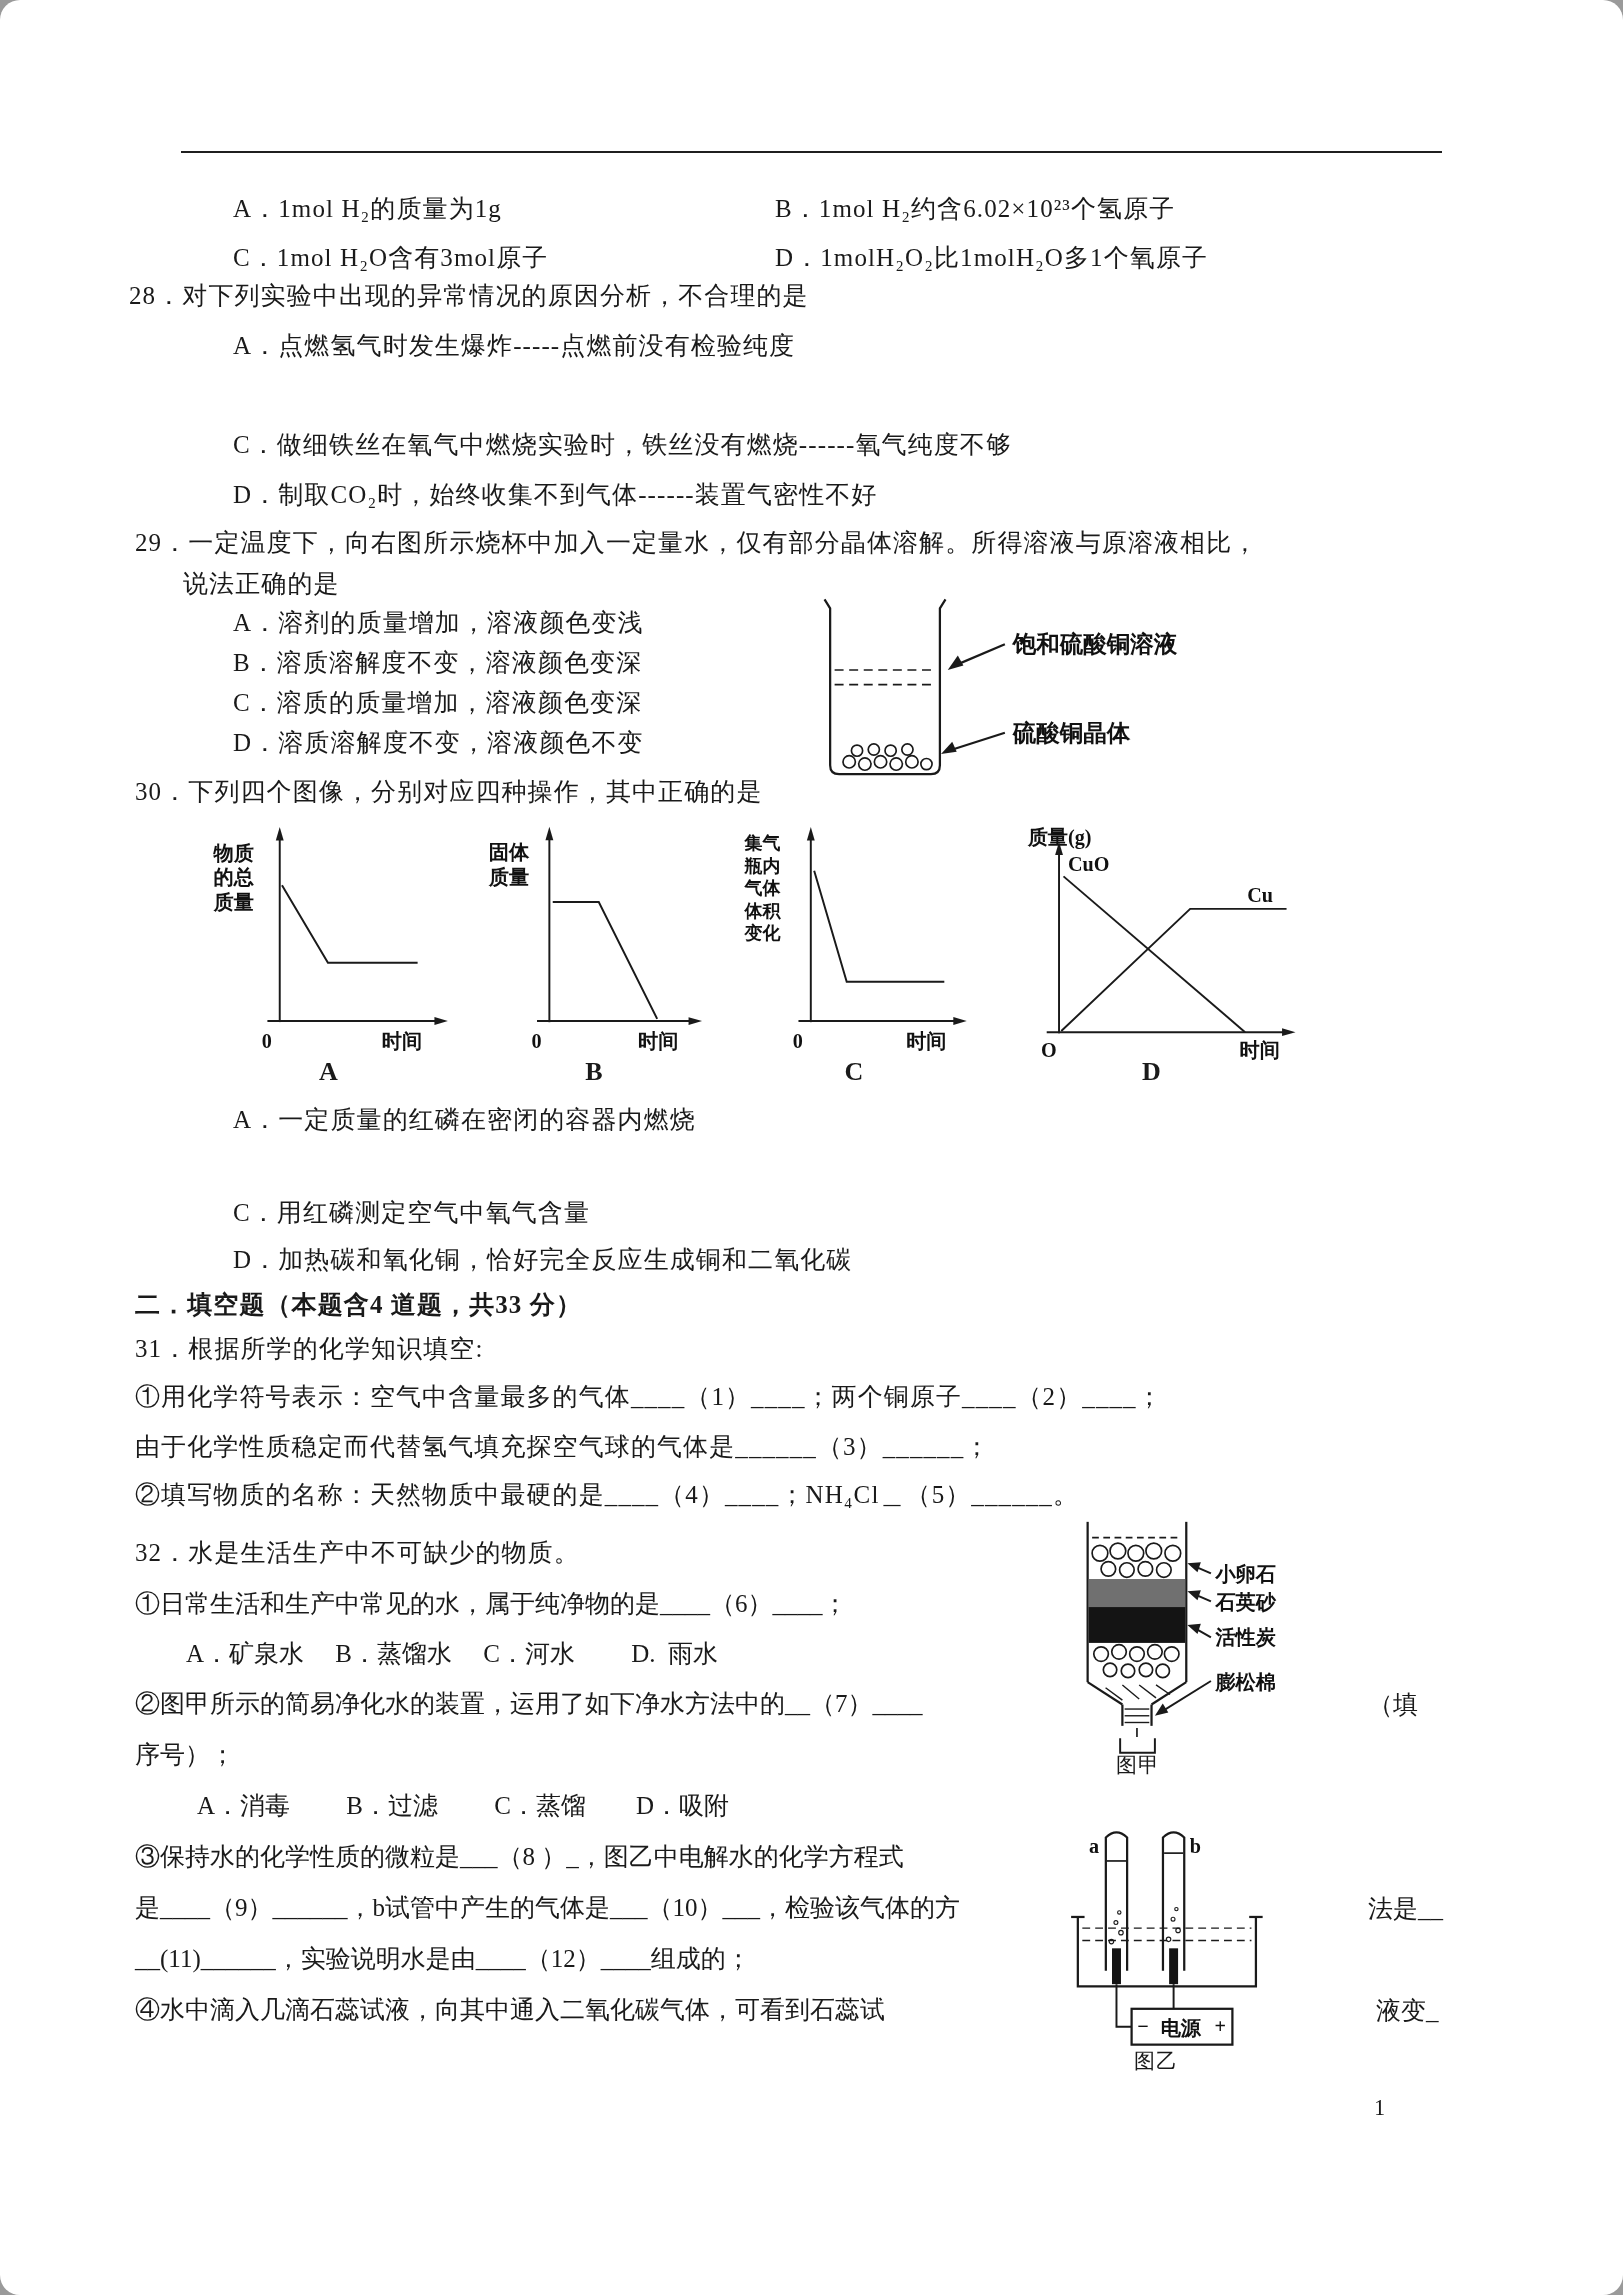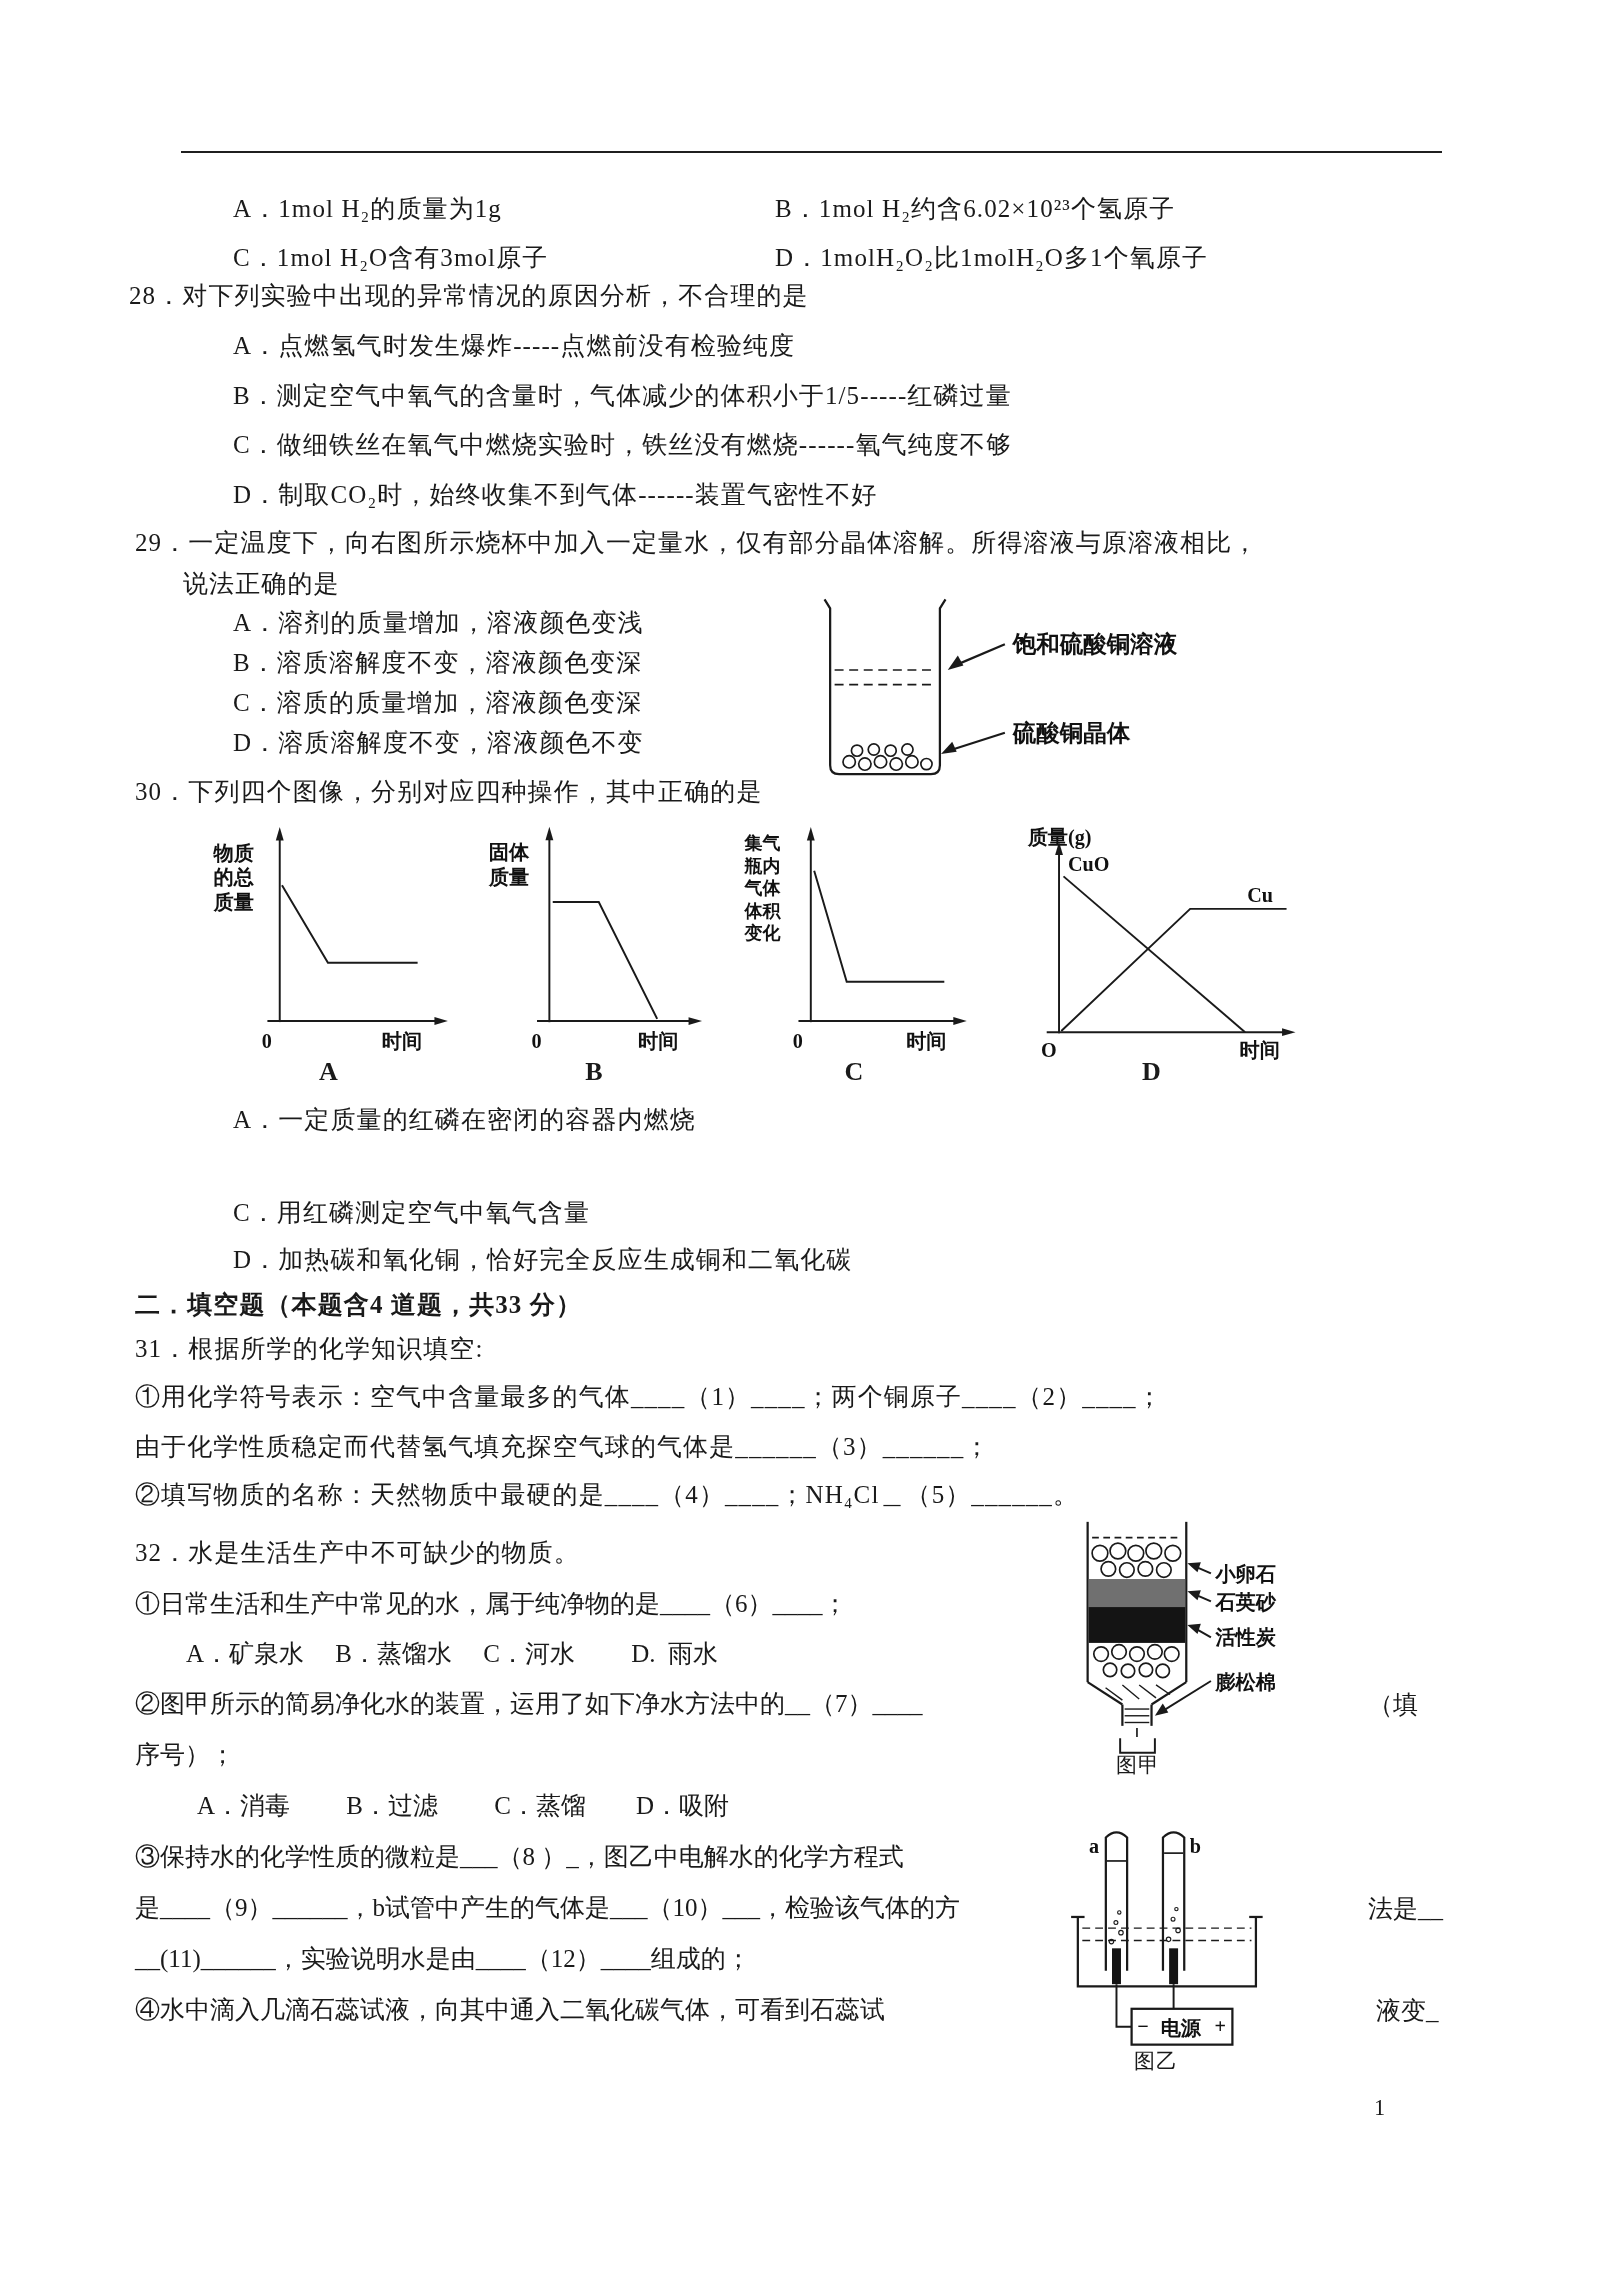--- a/index.html
+++ b/index.html
@@ -1,20 +1,21 @@
 <!DOCTYPE html>
 <html style="font-size:9px"><head>
 <meta charset="utf-8">
 <style>
   * { margin:0; padding:0; box-sizing:border-box; }
   html,body { background:#9a9a9a; }
   .page {
     position:relative; width:1623px; height:2295px; background:#ffffff;
     font-family:"Liberation Serif","DejaVu Serif",serif; color:#1a1a1a;
     overflow:hidden;
+    border-radius:20px;
   }
   .abs { position:absolute; }
   .rule { background:#1f1f1f; height:1.7px; }
   .ln { position:absolute; white-space:pre; font-size:25px; letter-spacing:1.1px; line-height:31px; color:#1a1a1a; }
   .ln-tight { letter-spacing:0; }
   .bold { font-weight:700; }
   .frag { position:absolute; white-space:pre; font-size:25px; letter-spacing:0; }
   .graph-row { display:flex; gap:34px; align-items:flex-start; }
   .graph-col { display:flex; flex-direction:column; align-items:center; }
   .gcaption { font-size:26px; font-weight:700; margin-top:-9px; }
@@ -34,21 +35,20 @@
 
   <div class="abs rule" style="left:181px; top:151px; width:1261px;"></div>
 
   <div class="ln" style="left:233px; top:193px;">A．1mol H₂的质量为1g</div>
   <div class="ln" style="left:775px; top:193px;">B．1mol H₂约含6.02×10²³个氢原子</div>
   <div class="ln" style="left:233px; top:242px;">C．1mol H₂O含有3mol原子</div>
   <div class="ln" style="left:775px; top:242px;text-align:right;">D．1molH₂O₂比1molH₂O多1个氧原子</div>
 
   <div class="ln" style="left:129px; top:280px;">28．对下列实验中出现的异常情况的原因分析，不合理的是</div>
   <div class="ln" style="left:233px; top:330px;">A．点燃氢气时发生爆炸-----点燃前没有检验纯度</div>
-  <div class="ln" style="left:233px; top:380px;">B．测定空气中氧气的含量时，气体减少的体积小于1/5-----红磷过量</div>
   <div class="ln" style="left:233px; top:429px;">C．做细铁丝在氧气中燃烧实验时，铁丝没有燃烧------氧气纯度不够</div>
   <div class="ln" style="left:233px; top:479px;">D．制取CO₂时，始终收集不到气体------装置气密性不好</div>
 
   <div class="ln" style="left:135px; top:527px;">29．一定温度下，向右图所示烧杯中加入一定量水，仅有部分晶体溶解。所得溶液与原溶液相比，</div>
   <div class="ln" style="left:183px; top:568px;">说法正确的是</div>
   <div class="ln" style="left:233px; top:607px;">A．溶剂的质量增加，溶液颜色变浅</div>
   <div class="ln" style="left:233px; top:647px;">B．溶质溶解度不变，溶液颜色变深</div>
   <div class="ln" style="left:233px; top:687px;">C．溶质的质量增加，溶液颜色变深</div>
   <div class="ln" style="left:233px; top:727px;">D．溶质溶解度不变，溶液颜色不变</div>
 

